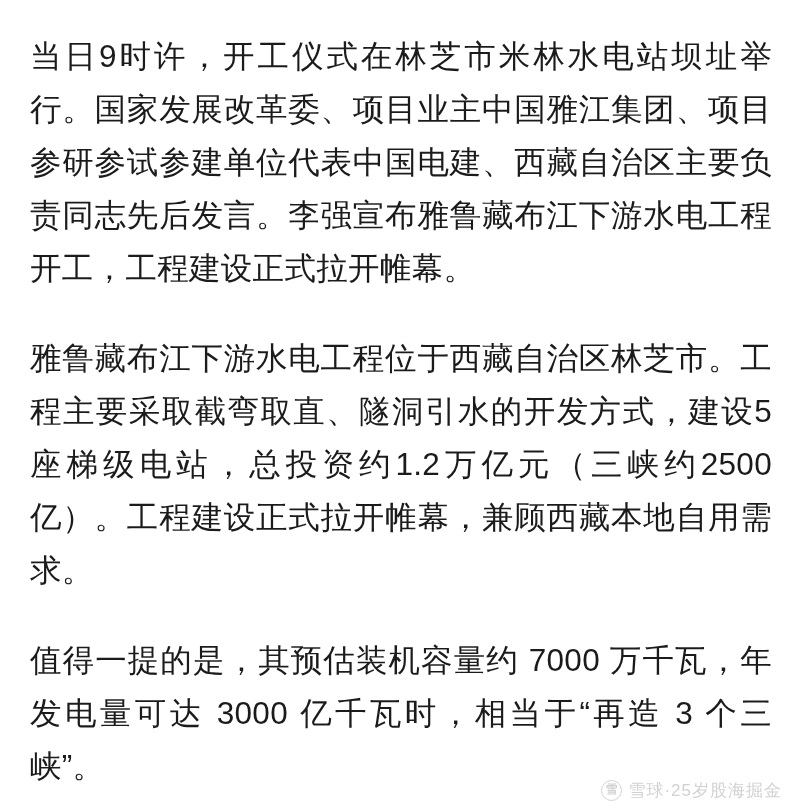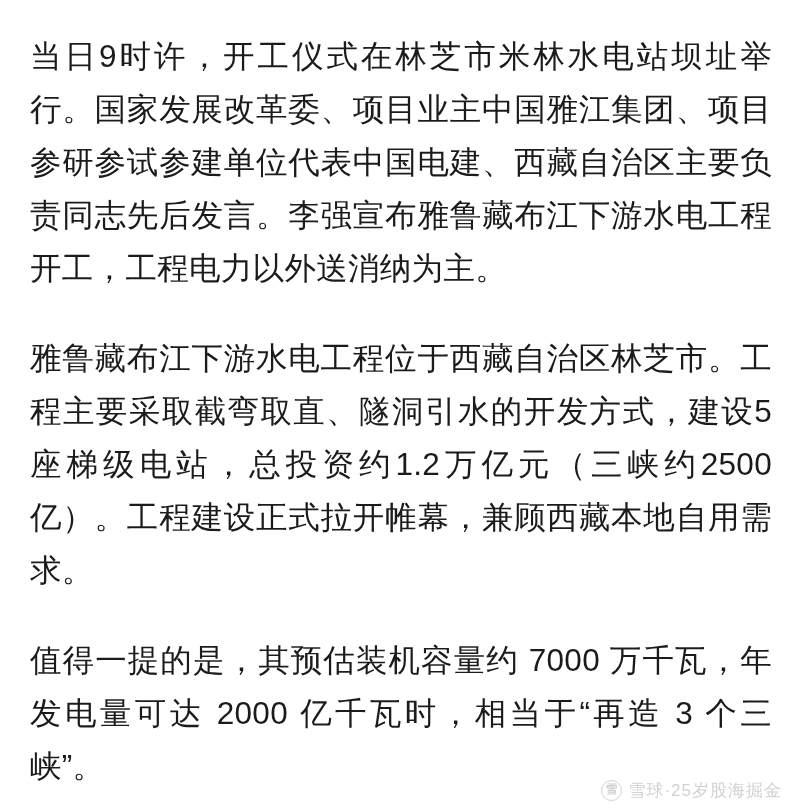--- a/index.html
+++ b/index.html
@@ -59,21 +59,21 @@
     flex: 0 0 auto;
   }
   .wm-text {
     opacity: 0.95;
   }
 </style>
 </head>
 <body>
 
 <div class="article">
-  <p class="para">当日9时许，开工仪式在林芝市米林水电站坝址举行。国家发展改革委、项目业主中国雅江集团、项目参研参试参建单位代表中国电建、西藏自治区主要负责同志先后发言。李强宣布雅鲁藏布江下游水电工程开工，工程电力以外送消纳为主。</p>
+  <p class="para">当日9时许，开工仪式在林芝市米林水电站坝址举行。国家发展改革委、项目业主中国雅江集团、项目参研参试参建单位代表中国电建、西藏自治区主要负责同志先后发言。李强宣布雅鲁藏布江下游水电工程开工，工程建设正式拉开帷幕。</p>
   <p class="para">雅鲁藏布江下游水电工程位于西藏自治区林芝市。工程主要采取截弯取直、隧洞引水的开发方式，建设5座梯级电站，总投资约1.2万亿元（三峡约2500亿）。工程建设正式拉开帷幕，兼顾西藏本地自用需求。</p>
-  <p class="para">值得一提的是，其预估装机容量约 7000 万千瓦，年发电量可达 2000 亿千瓦时，相当于“再造 3 个三峡”。</p>
+  <p class="para">值得一提的是，其预估装机容量约 7000 万千瓦，年发电量可达 3000 亿千瓦时，相当于“再造 3 个三峡”。</p>
 
   <div class="watermark">
     <span class="wm-logo">雪</span>
     <span class="wm-text">雪球·25岁股海掘金</span>
   </div>
 </div>
 
 </body></html>

